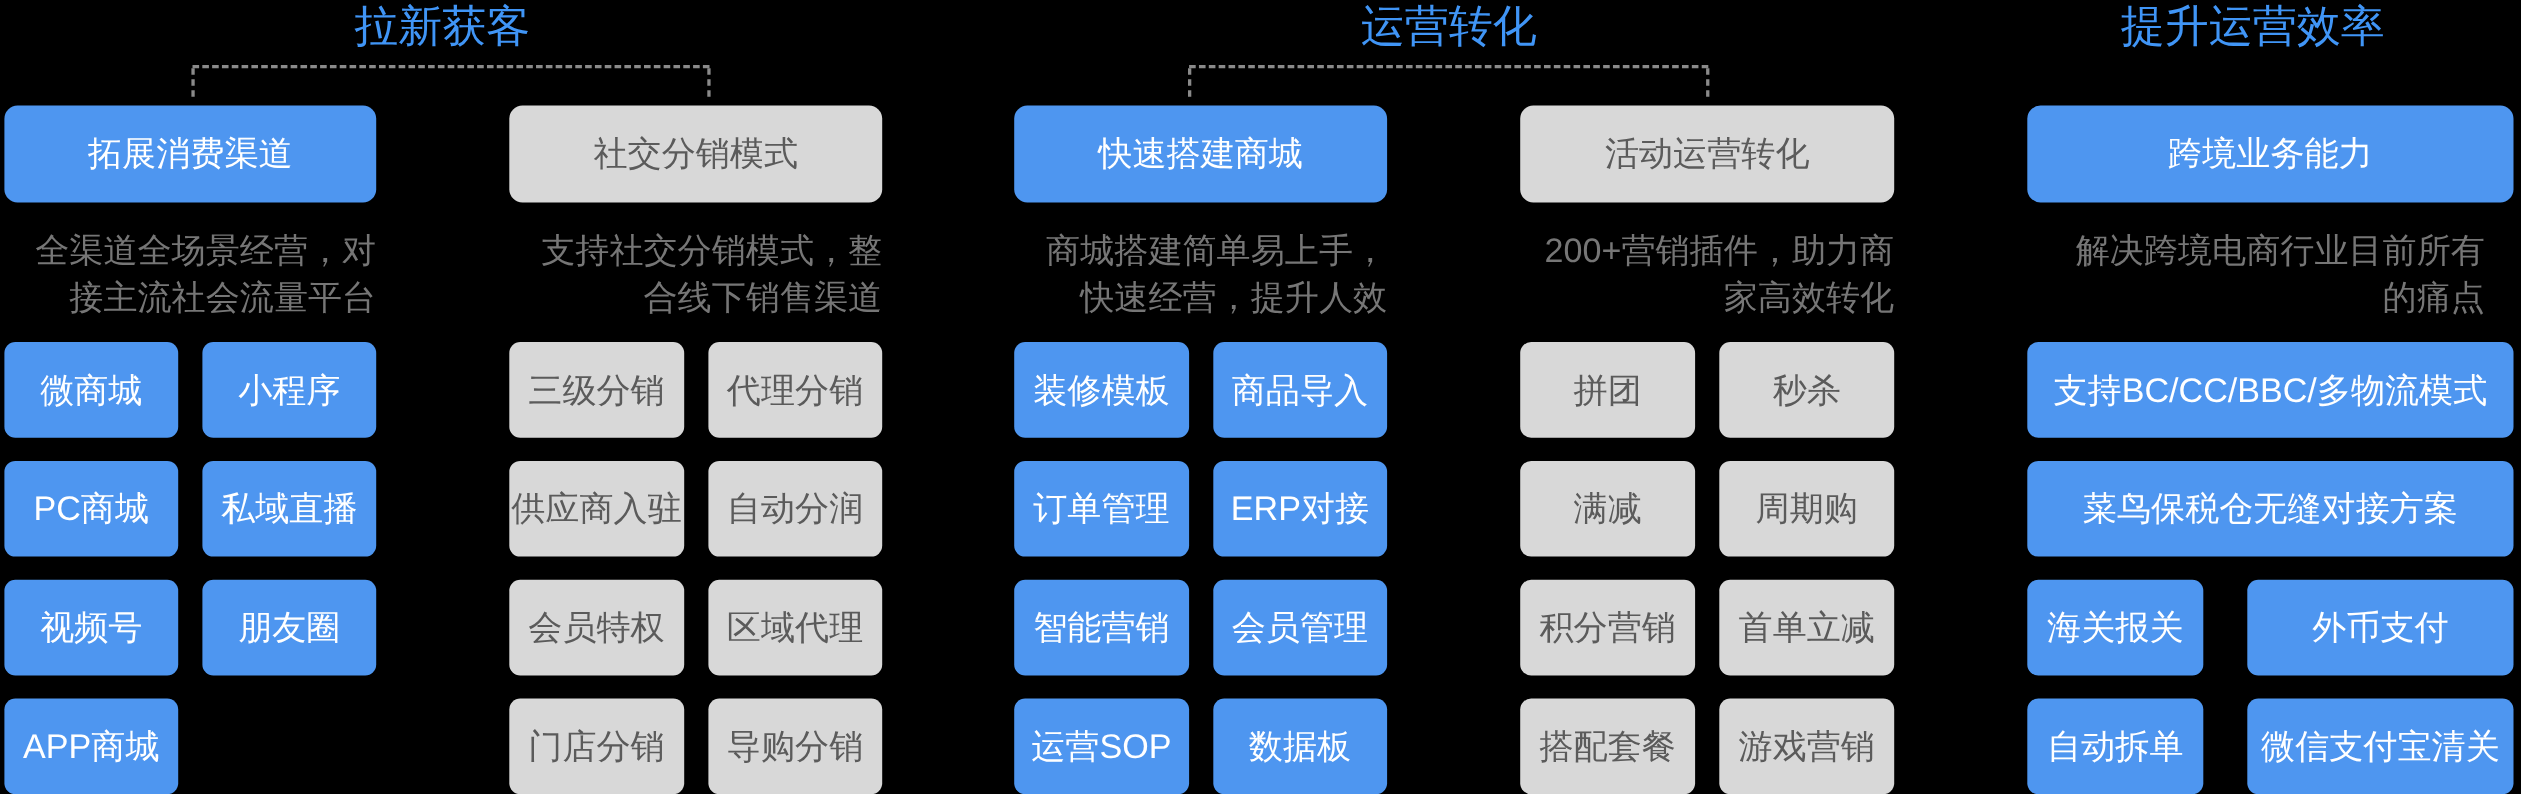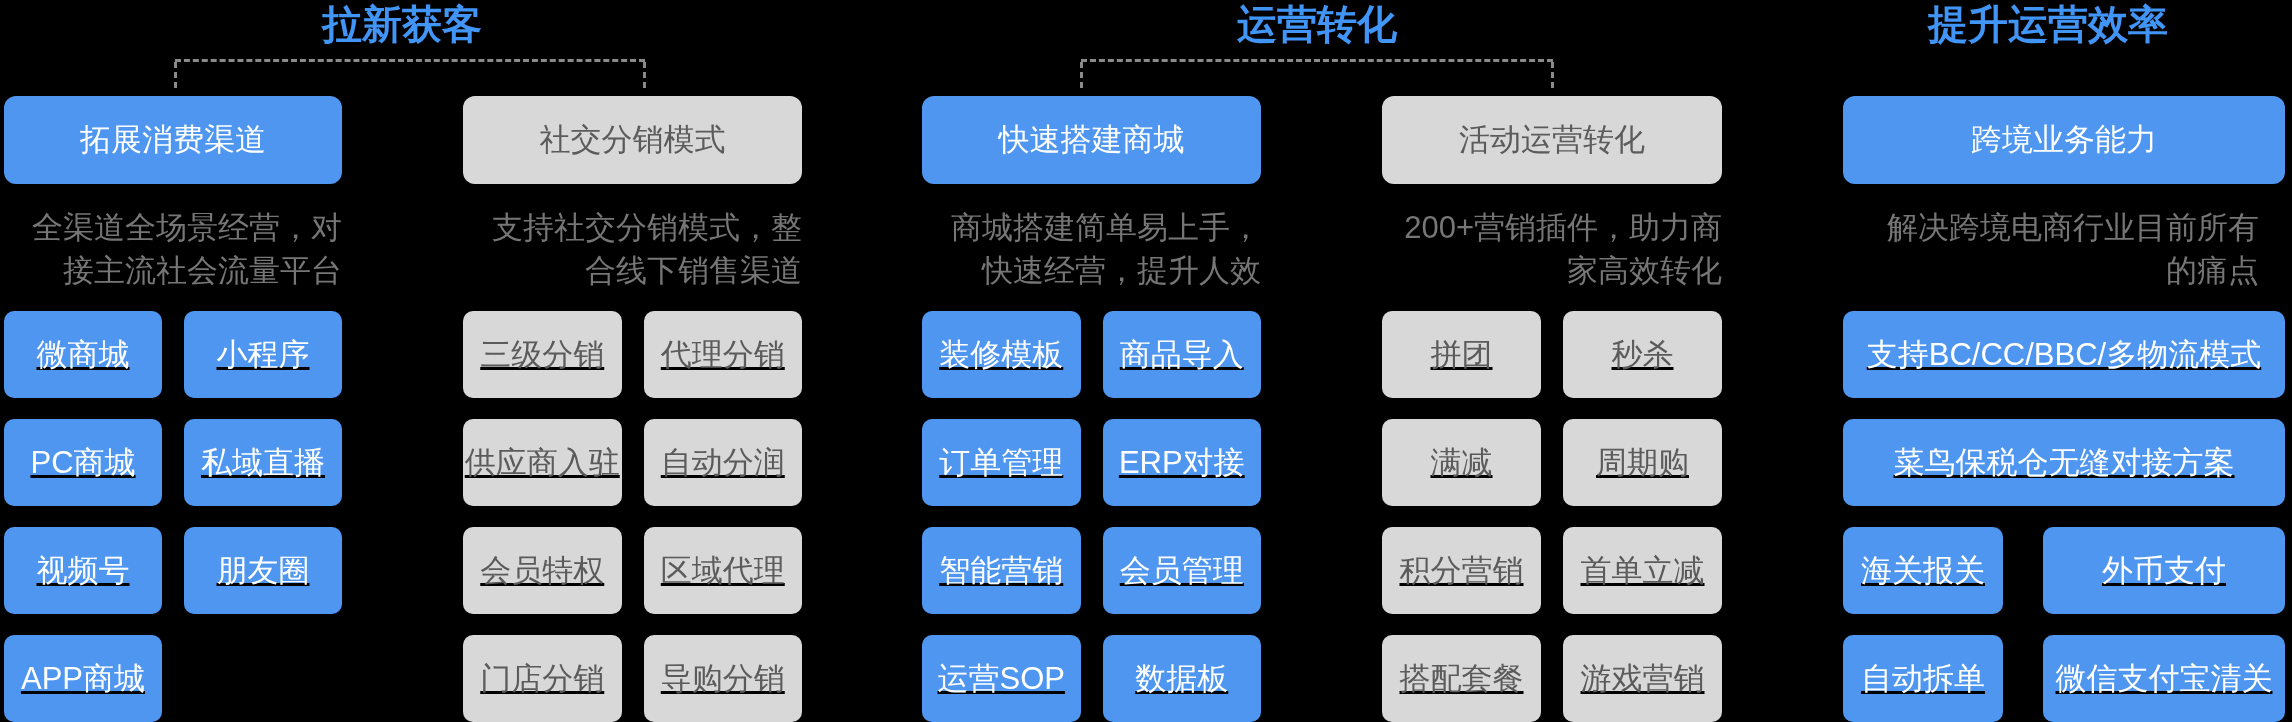--- a/index.html
+++ b/index.html
@@ -16,21 +16,21 @@
   .canvas{
     position:relative;
     width:2292px;height:722px;
     background:var(--bg);
     overflow:hidden;
     font-family:"Liberation Sans","DejaVu Sans",sans-serif;
   }
   .sec-title{
     position:absolute;top:1px;
     transform:translateX(-50%);
-    font-size:40px;font-weight:bold;line-height:46px;
+    font-size:40px;font-weight:normal;line-height:46px;
     color:var(--blue-title);
     white-space:nowrap;
   }
   .bracket{
     position:absolute;top:59px;height:29px;
     border-top:3px dashed var(--line-color);
   }
   .bracket::before,.bracket::after{
     content:"";position:absolute;top:0;height:26px;
     border-left:3px dashed var(--line-color);
@@ -52,21 +52,20 @@
     color:var(--desc-text);
     text-align:right;
   }
   .desc.narrow{left:32px;right:26px;}
   .items{
     position:absolute;top:311px;left:0;right:0;bottom:0;
     display:grid;
     grid-template-columns:1fr 1fr;
     column-gap:22px;row-gap:21px;
     grid-auto-rows:87px;
-    text-decoration:underline;
   }
   .items.cross{grid-template-columns:160px 1fr;column-gap:40px;}
   .item{
     border-radius:10px;
     display:flex;align-items:center;justify-content:center;
     font-size:31px;
     white-space:nowrap;
   }
   .item.blue{background:var(--blue-box);color:var(--white-text);}
   .item.gray{background:var(--gray-box);color:var(--gray-text);}

